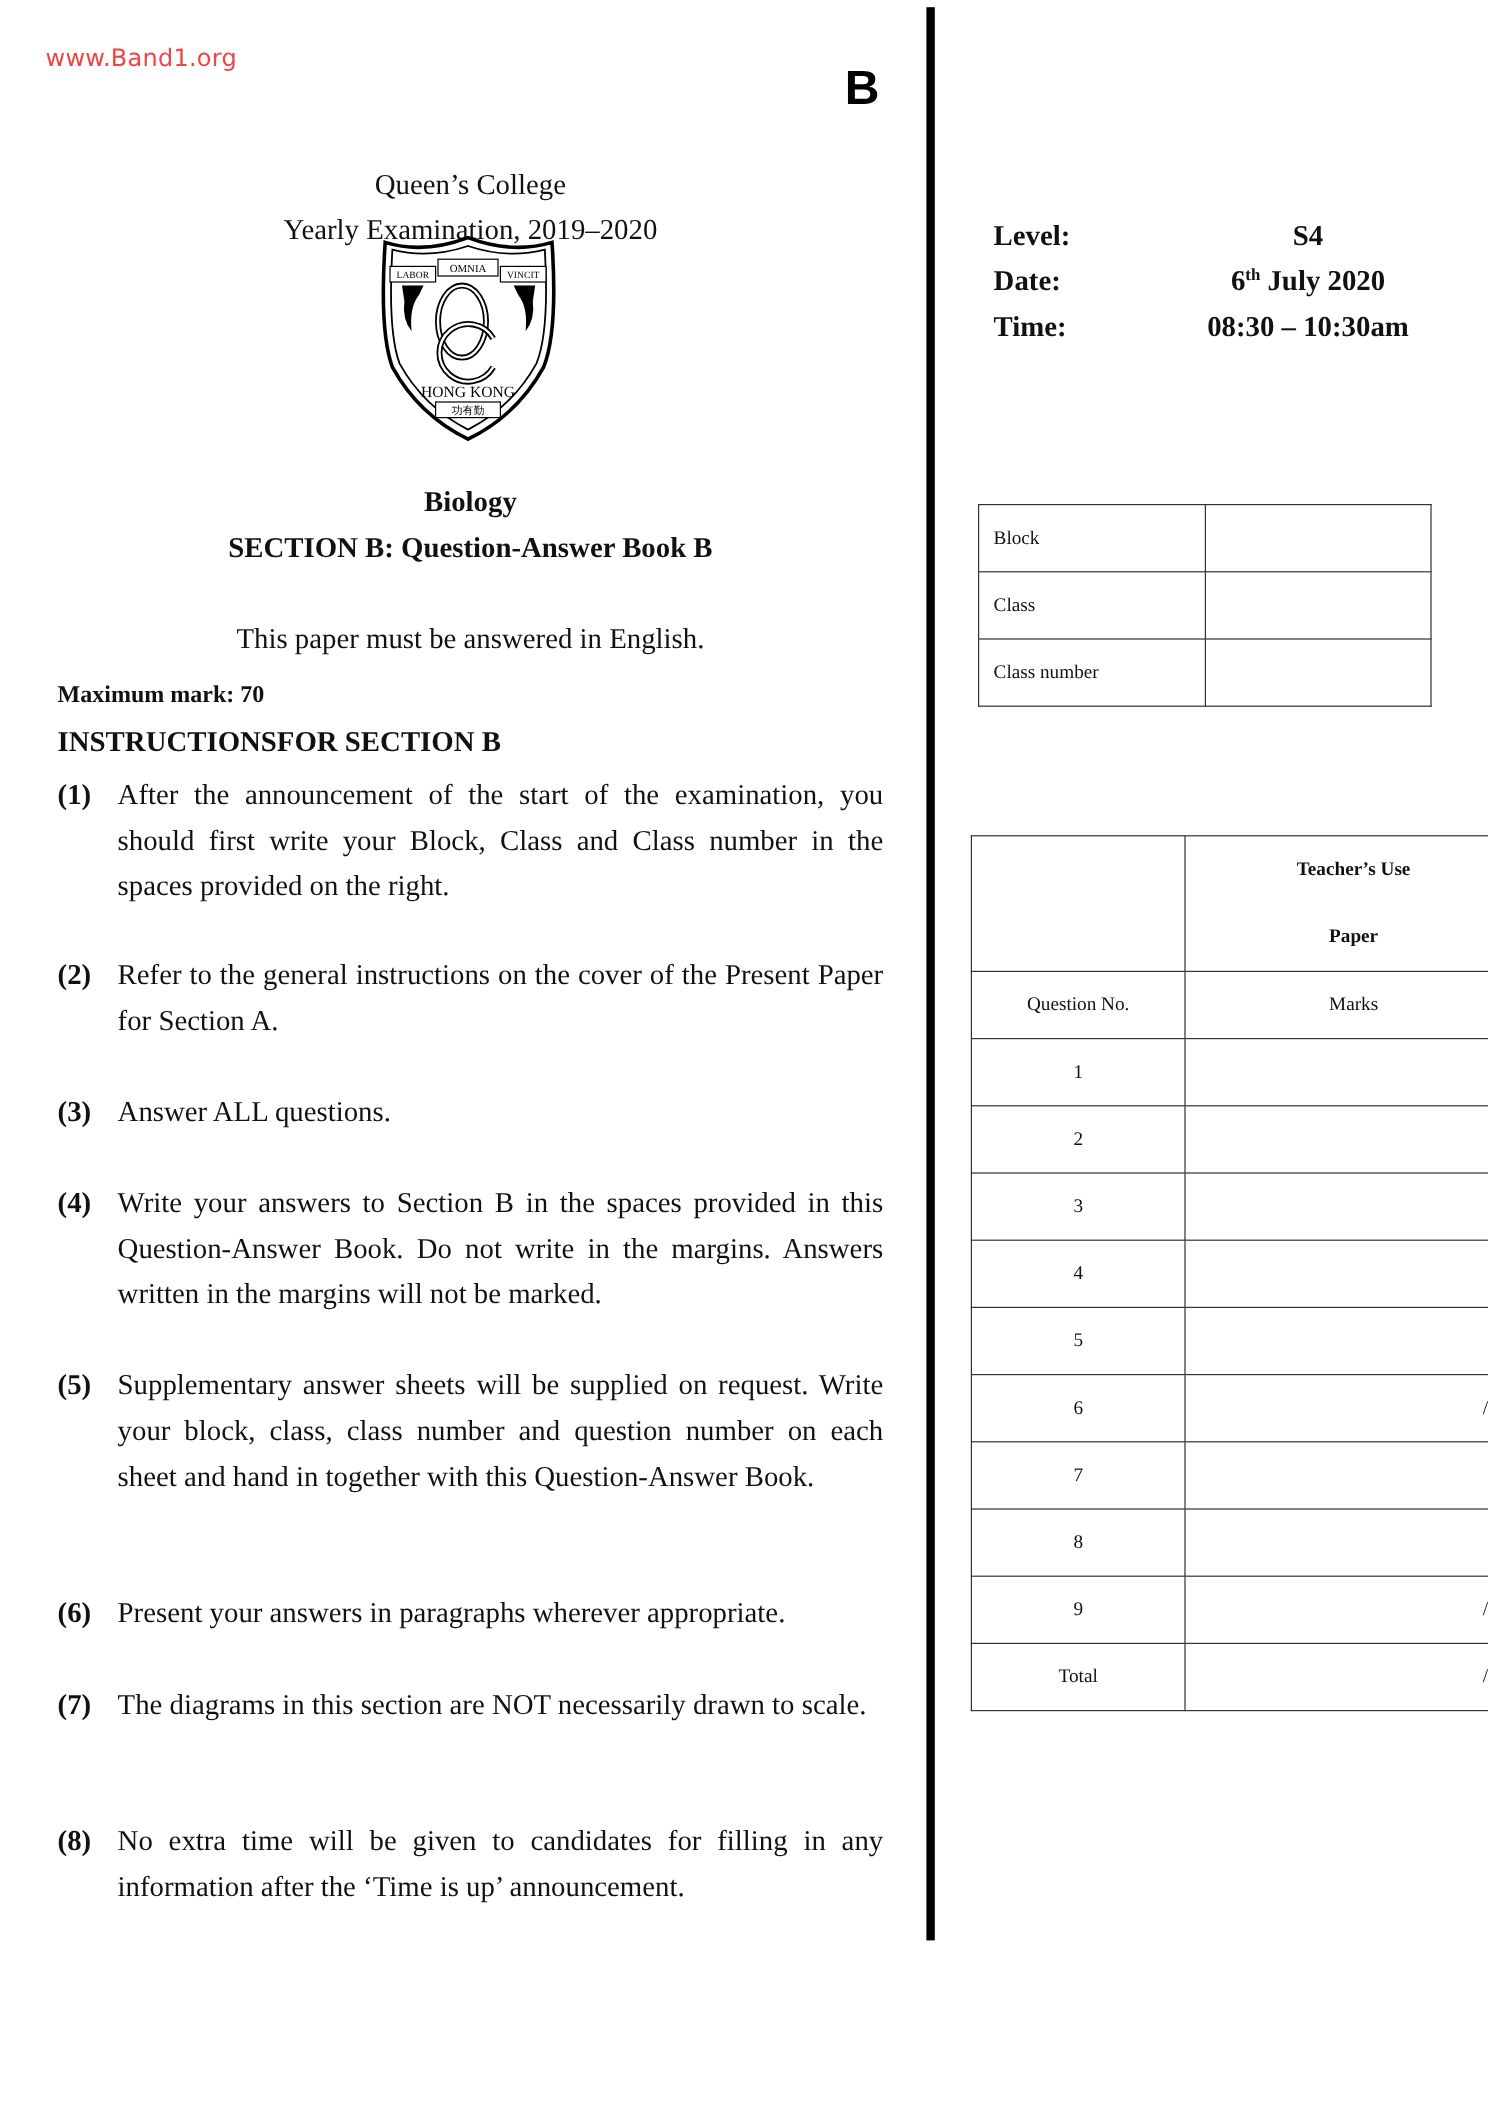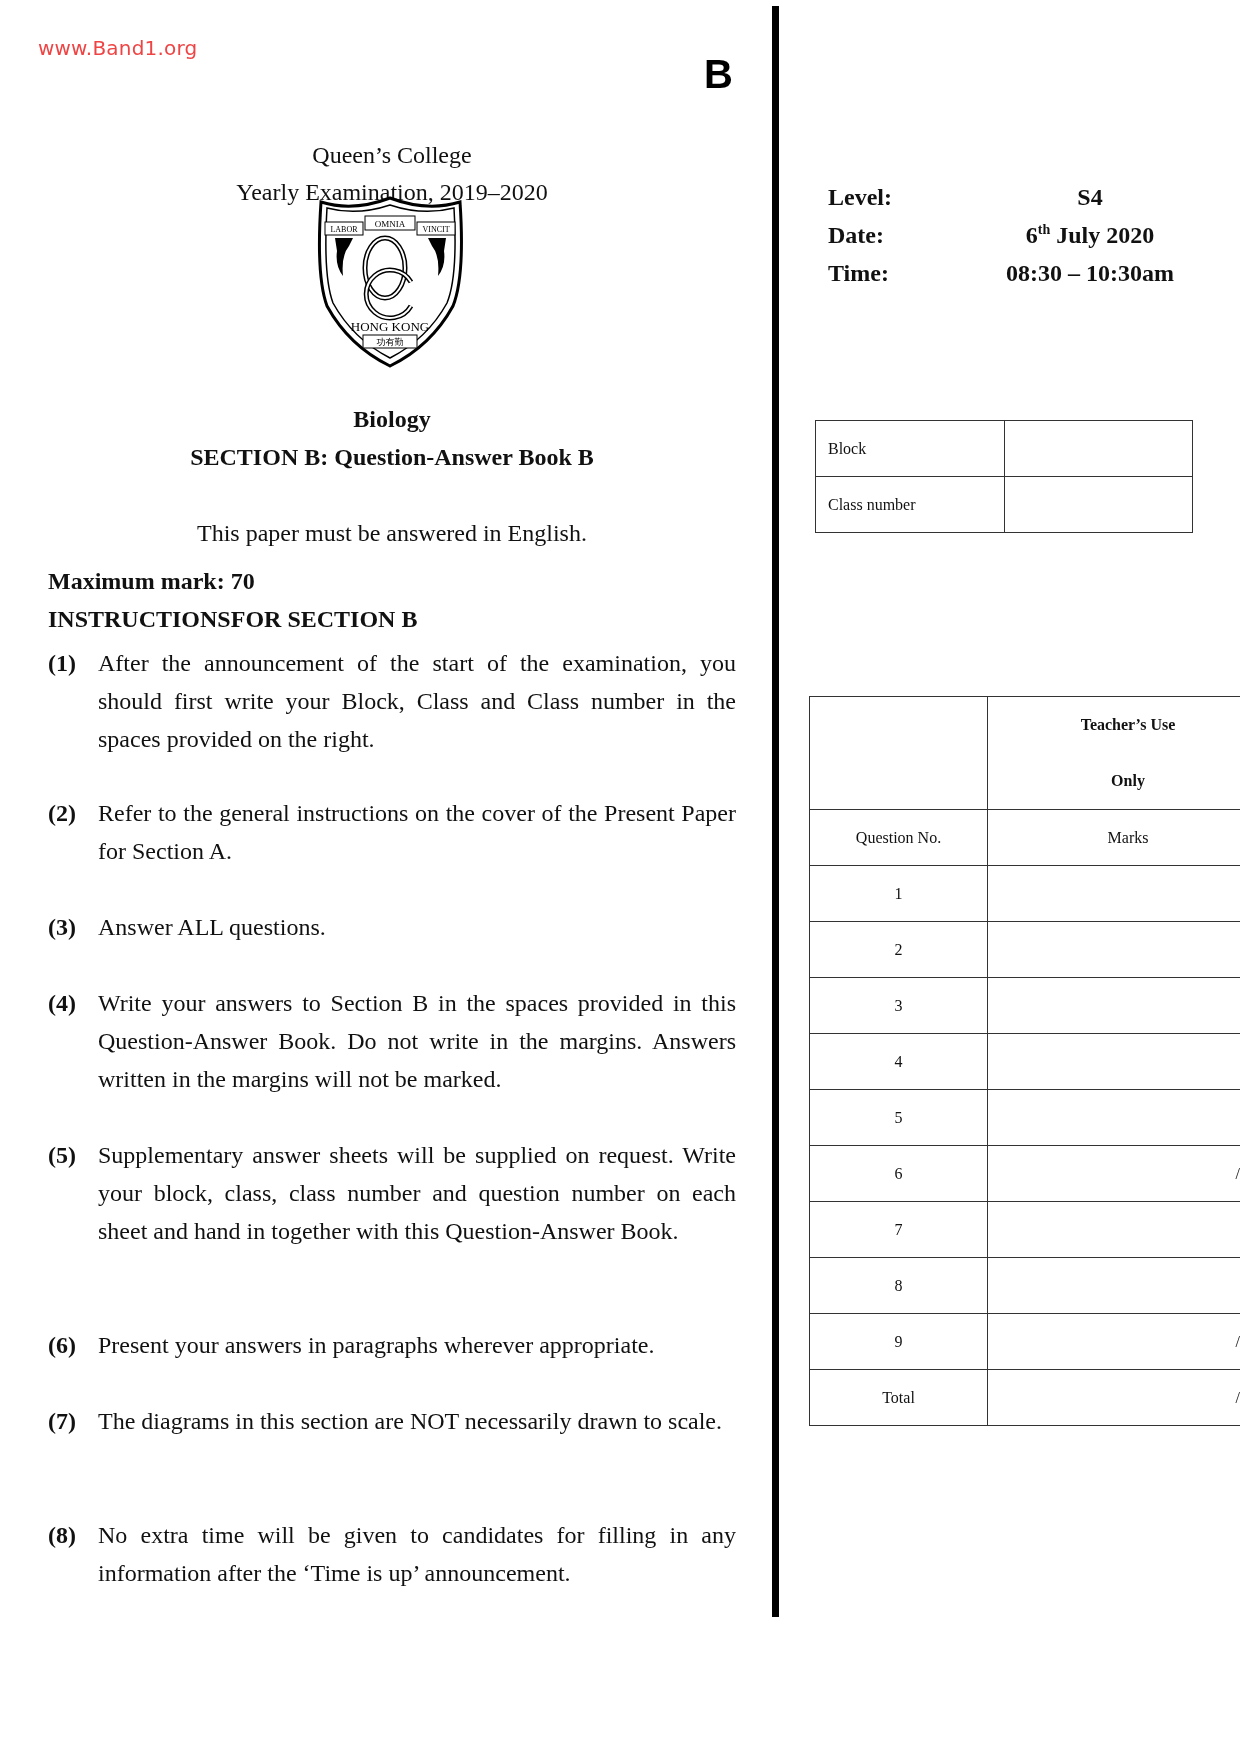--- a/index.html
+++ b/index.html
@@ -11,21 +11,21 @@
   .book-letter { left: 704px; top: 52px; font-family: "Liberation Sans", "DejaVu Sans", sans-serif;
                  font-weight: bold; font-size: 40px; color: #000; }
   .divider { left: 772px; top: 6px; width: 7px; height: 1611px; background: #000; }
   .center-col { left: 0; width: 784px; text-align: center; font-size: 24px; margin-top: 26px; }
   .school { top: 116px; }
   .exam { top: 153px; }
   .crest { left: 313px; top: 196px; width: 155px; height: 172px; }
   .subject { top: 380px; font-weight: bold; }
   .section { top: 418px; font-weight: bold; }
   .lang { top: 494px; }
-  .maxmark { left: 48px; top: 568px; font-size: 24px; font-weight: bold; }
+  .maxmark { left: 48px; top: 568px; font-size: 20px; font-weight: bold; }
   .instr-title { left: 48px; top: 606px; font-size: 24px; font-weight: bold; }
   .item { left: 48px; width: 688px; font-size: 24px; line-height: 38px; display: flex; }
   .item .num { width: 50px; flex: none; font-weight: bold; }
   .item .txt { flex: 1; text-align: justify; text-align-last: left; }
   .item .txt b { font-weight: normal; }
   .info { font-size: 24px; font-weight: bold; }
   .info .lbl { position: absolute; left: 828px; }
   .info .val { position: absolute; left: 970px; width: 240px; text-align: center; }
   .info sup { font-size: 14px; line-height: 0; }
   table { border-collapse: collapse; position: absolute; font-size: 16px; padding-left: 16px; }
@@ -121,31 +121,35 @@
   <span class="val" style="top:260px">08:30 – 10:30am</span>
 </div>
 
 <table class="idtable">
   <tbody id="idbody">
       <tr>
         <td class="lbl">Block</td>
         <td></td>
       </tr>
       <tr>
+        <td class="lbl">Class</td>
+        <td></td>
+      </tr>
+      <tr>
         <td class="lbl">Class number</td>
         <td></td>
       </tr>
     </tbody>
 </table>
 
 <table class="marks">
   <tbody id="marksbody">
     <tr>
       <td class="q"></td>
-      <td class="head"><span>Teacher’s Use</span><br><span>Only</span></td>
+      <td class="head"><span>Teacher’s Use</span><br><span>Paper</span></td>
     </tr>
     <tr>
       <td class="q colhead">Question No.</td>
       <td class="colhead">Marks</td>
     </tr>
   <tr>
         <td class="q">1</td>
         <td class="m">/4</td>
       </tr>
       <tr>

